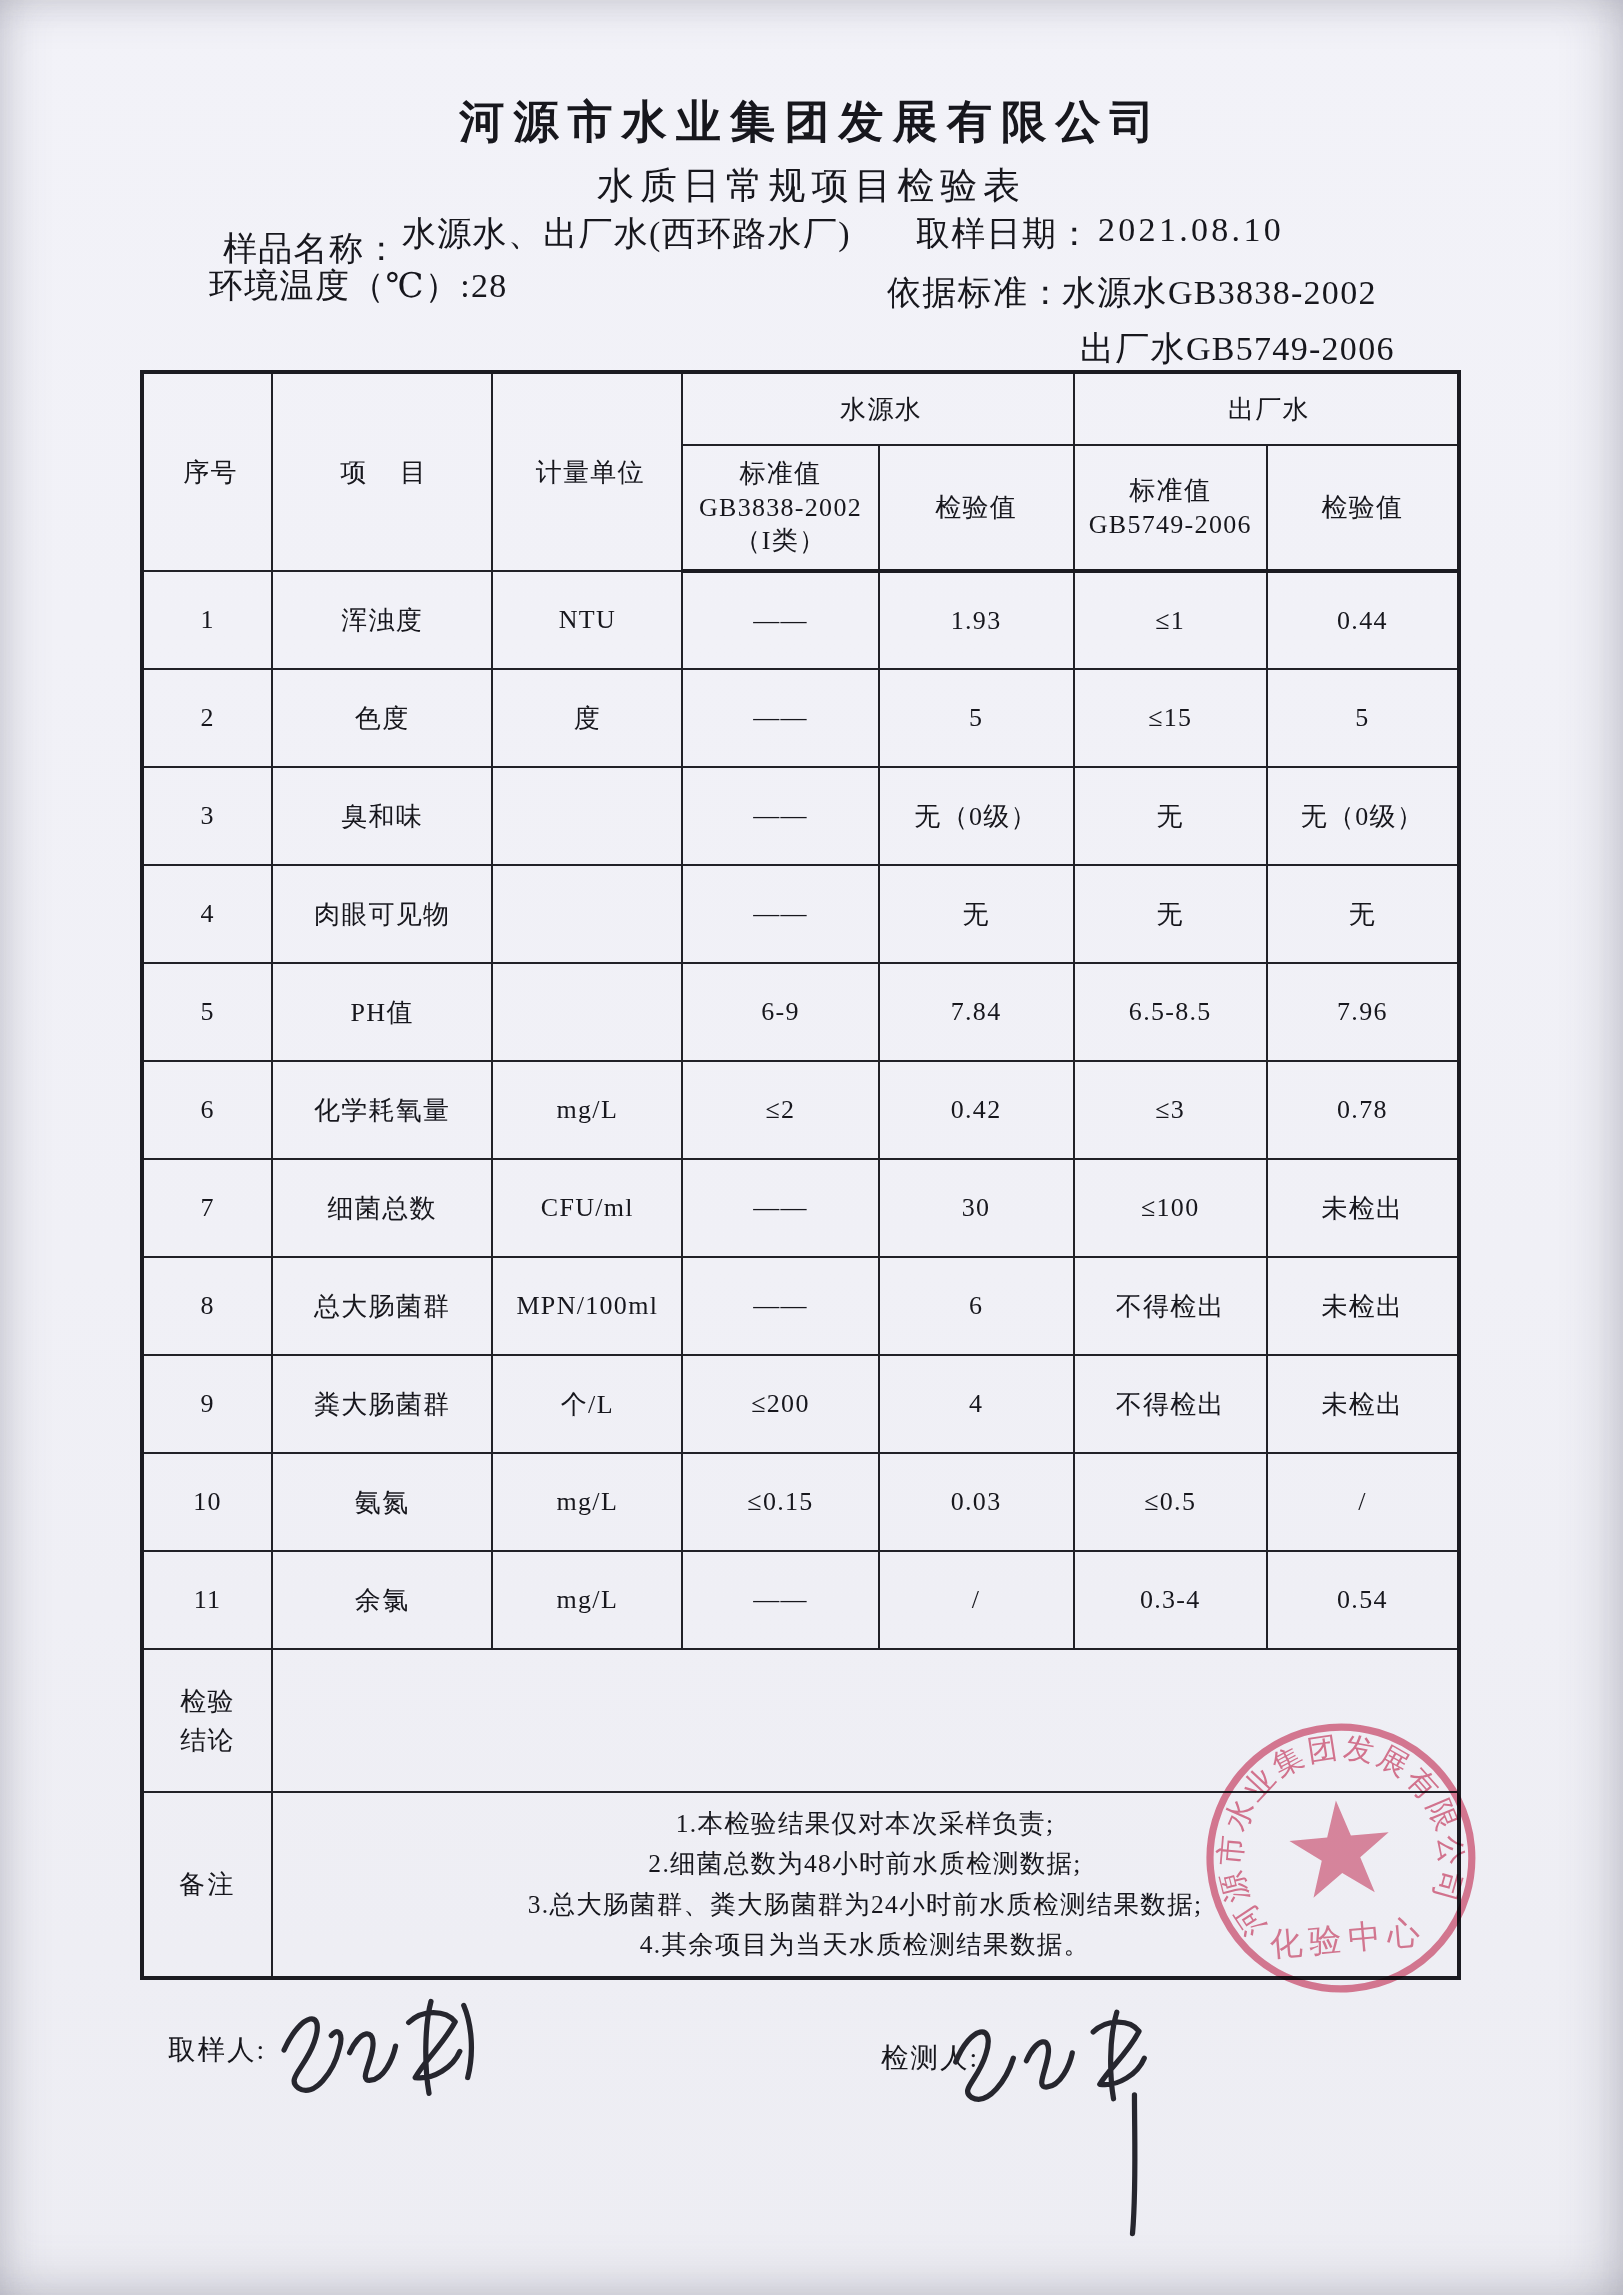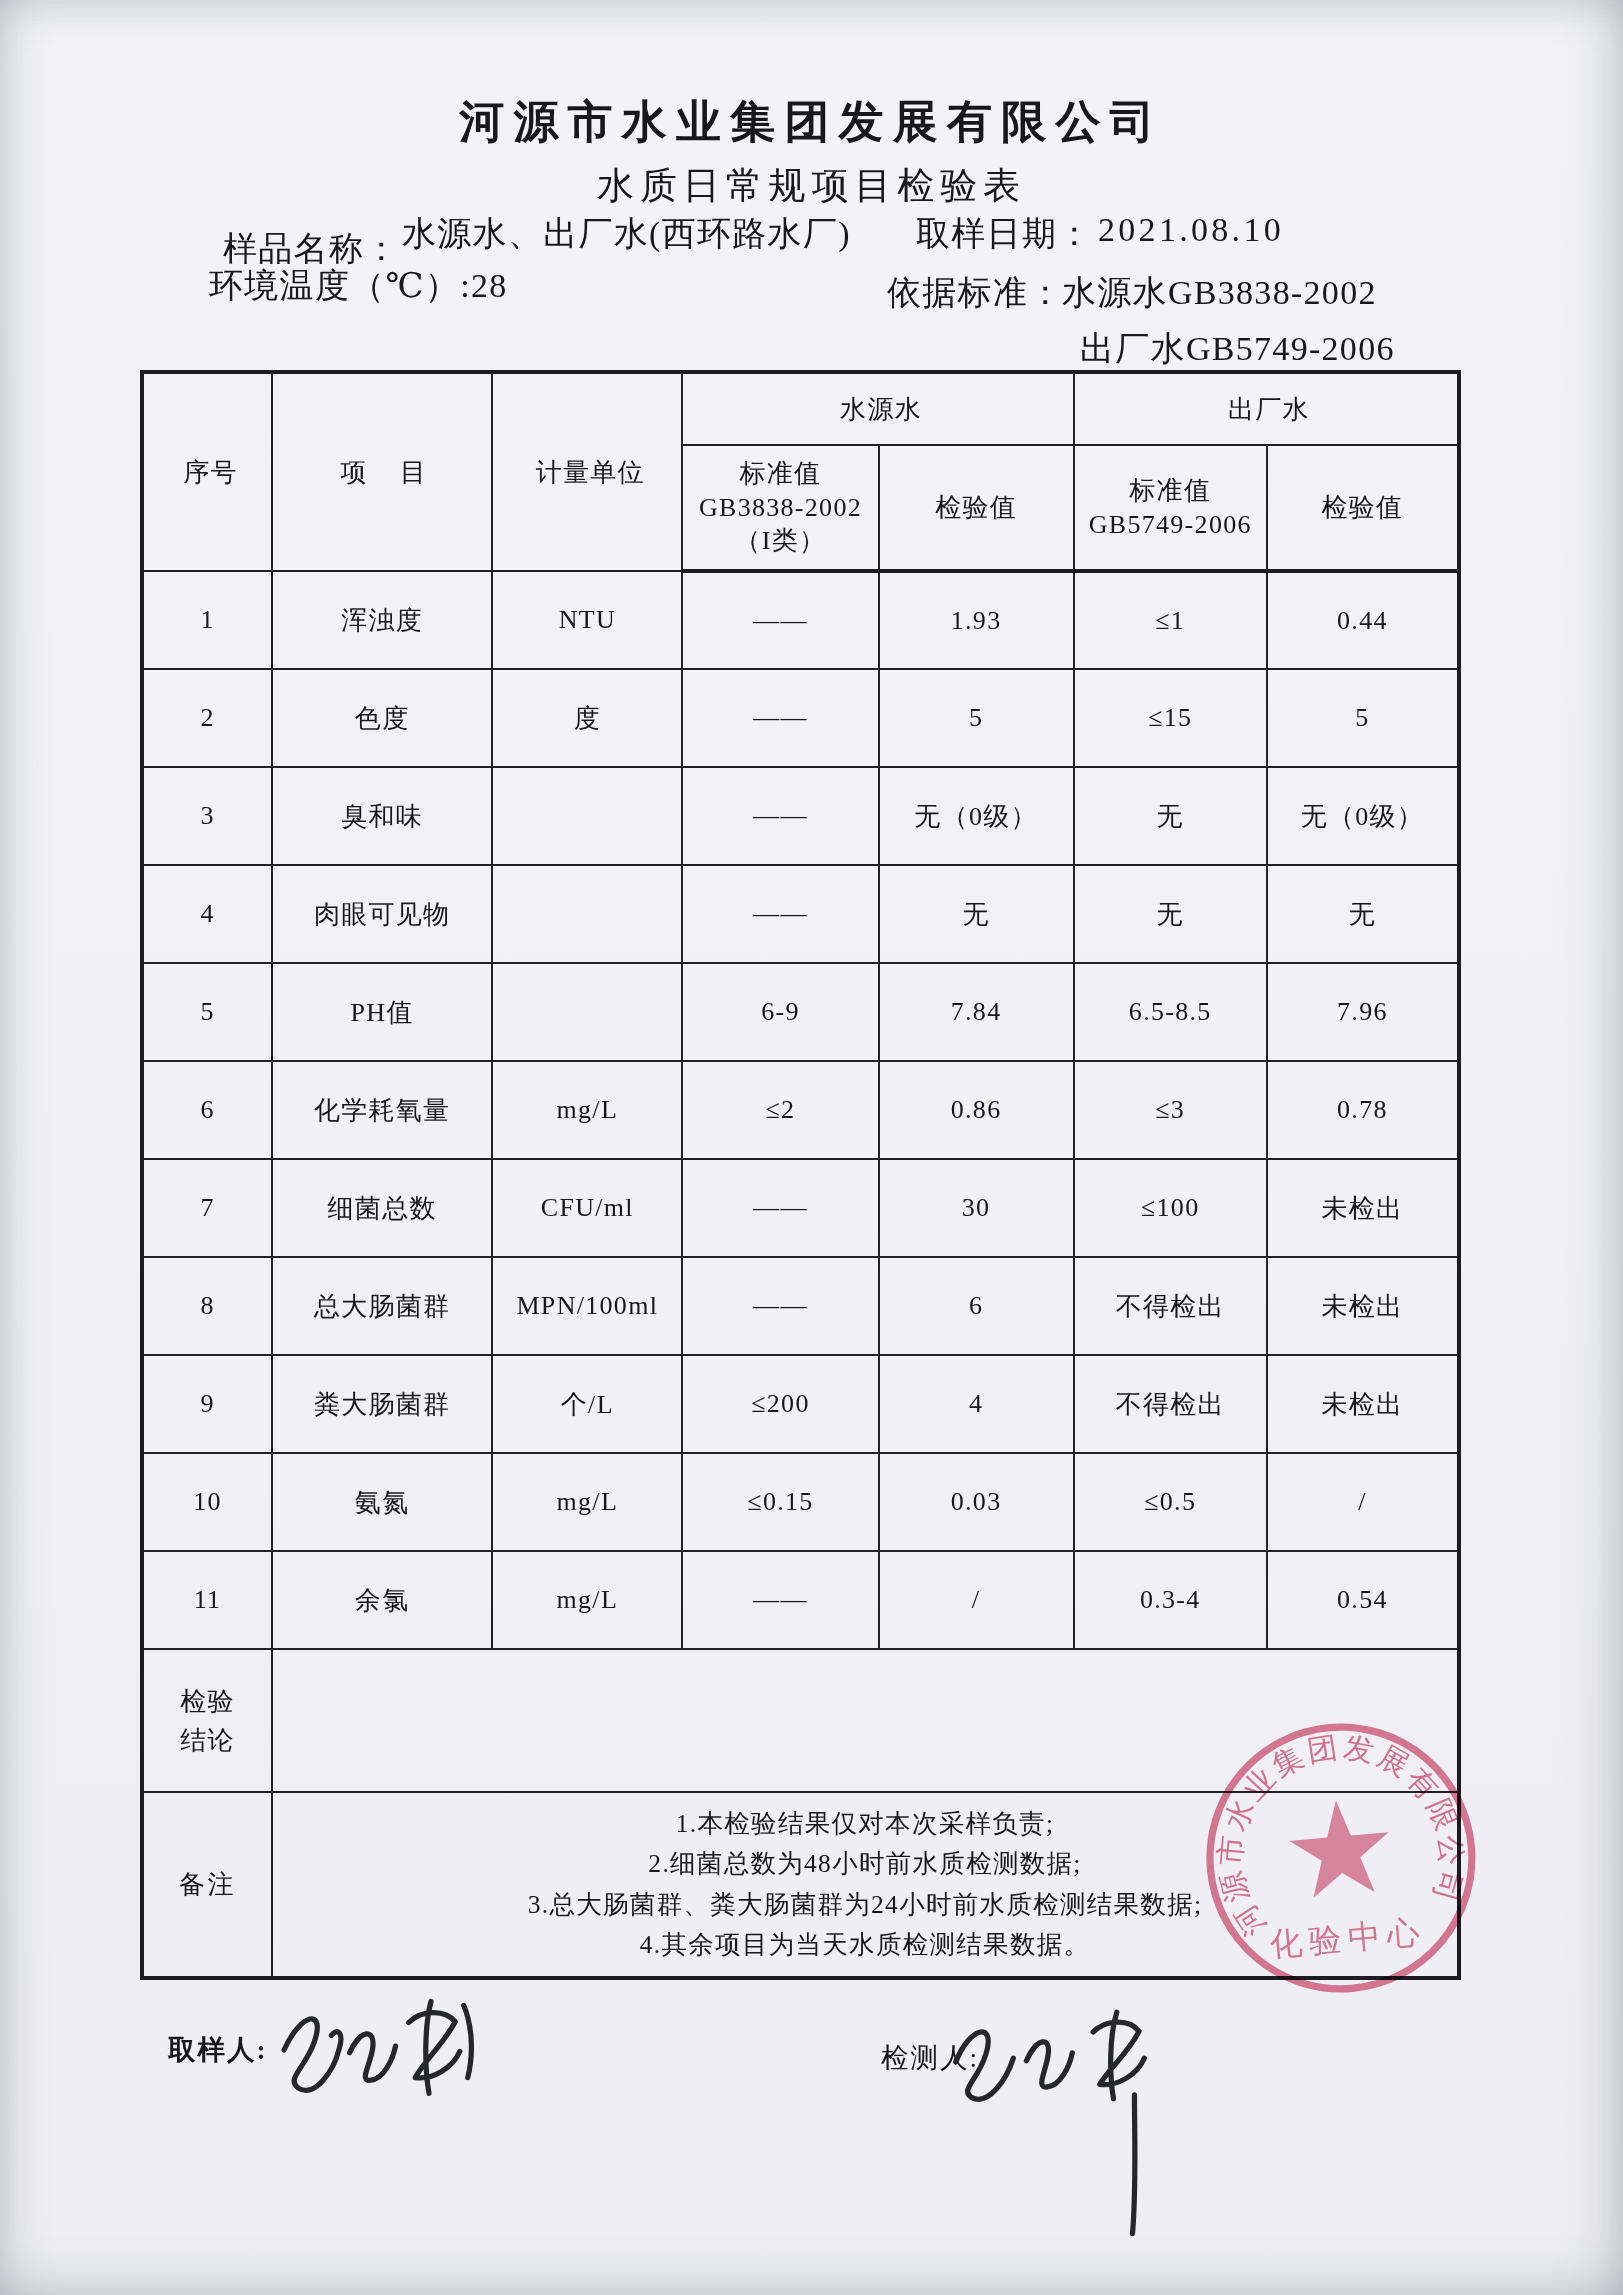--- a/index.html
+++ b/index.html
@@ -151,21 +151,21 @@
         <td>6-9</td>
         <td>7.84</td>
         <td>6.5-8.5</td>
         <td>7.96</td>
       </tr>
       <tr>
         <td>6</td>
         <td class="item">化学耗氧量</td>
         <td>mg/L</td>
         <td>≤2</td>
-        <td>0.86</td>
+        <td>0.42</td>
         <td>≤3</td>
         <td>0.78</td>
       </tr>
       <tr>
         <td>7</td>
         <td class="item">细菌总数</td>
         <td>CFU/ml</td>
         <td>——</td>
         <td>30</td>
         <td>≤100</td>
@@ -217,21 +217,21 @@
         <td colspan="6" class="notes-cell">
           <div class="note-line">1.本检验结果仅对本次采样负责;</div>
           <div class="note-line">2.细菌总数为48小时前水质检测数据;</div>
           <div class="note-line">3.总大肠菌群、粪大肠菌群为24小时前水质检测结果数据;</div>
           <div class="note-line">4.其余项目为当天水质检测结果数据。</div>
         </td>
       </tr>
     </tbody>
   </table>
 
-  <span class="abs sign-label" style="left:168px;top:2032px;font-weight:bold;">取样人:</span>
+  <span class="abs sign-label" style="left:168px;top:2032px;">取样人:</span>
   <span class="abs sign-label" style="left:881px;top:2040px;">检测人:</span>
 
   <div class="abs sig" style="left:267px;top:1987px;">
     <svg width="223" height="151" viewBox="0 0 340 230">
       <path d="M26,96 C52,38 90,32 72,84 C58,124 28,140 48,154 C72,170 102,128 110,94 C118,68 106,62 98,74"></path>
       <path d="M126,100 C142,64 166,62 161,94 C157,120 140,144 158,142 C178,140 192,110 196,90"></path>
       <path d="M250,22 C240,60 240,122 247,162 M216,54 C236,34 272,34 287,53 C268,88 240,112 226,138 C254,142 284,122 294,98"></path>
       <path d="M300,28 C312,56 316,100 306,138"></path>
     </svg>
   </div>

